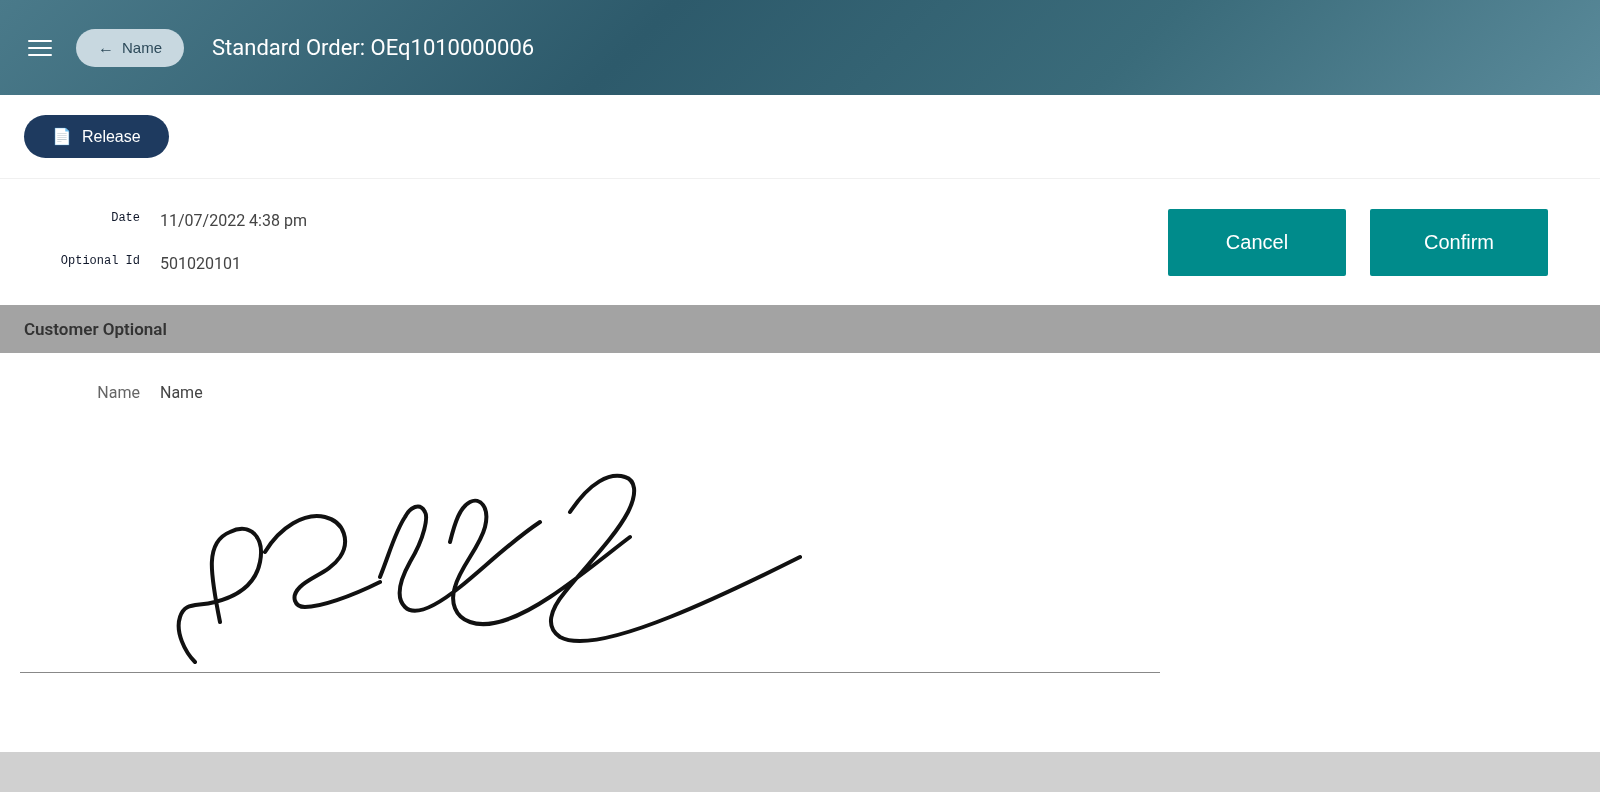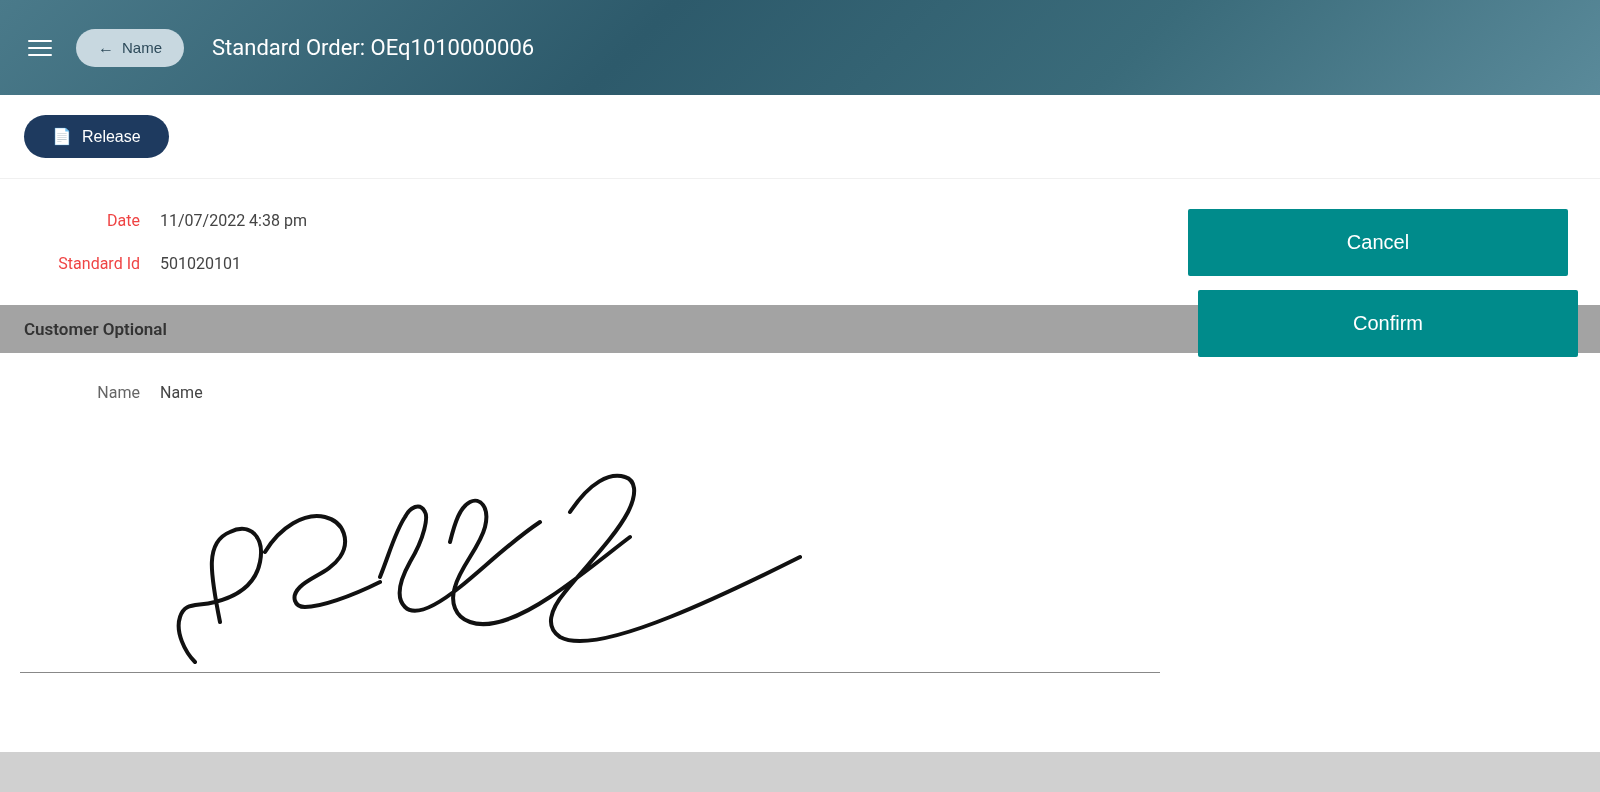--- a/index.html
+++ b/index.html
@@ -98,26 +98,27 @@
     }
 
     .form-row {
       display: flex;
       align-items: flex-start;
       padding: 12px 0;
       margin-left: 0;
     }
 
     .form-label {
-      color: #ef4444;
-      font-size: 16px;
+      color: #0f172a;
+      font-size: 12px;
       width: 160px;
       text-align: right;
       padding-right: 20px;
       flex-shrink: 0;
+      font-family: Liberation Mono, monospace;
     }
 
     .form-value {
       color: #444;
       font-size: 16px;
     }
 
     
     .section-header {
       background: #a3a3a3;
@@ -165,24 +166,23 @@
 
     .signature-line {
       border-bottom: 1px solid #888;
       margin: 0 20px 0 10px;
       width: 1140px;
     }
 
     
     .action-buttons {
       position: absolute;
-      right: 32px;
+      right: 52px;
       top: 30px;
       display: flex;
-      flex-direction: column;
       gap: 14px;
       width: 380px;
     }
 
     .cancel-button {
       background: #008b8b;
       color: white;
       border: none;
       padding: 22px;
       font-size: 20px;
@@ -242,21 +242,21 @@
   </div>
 
   <div class="content-wrapper">
 
     <div class="form-section">
       <div class="form-row">
         <span class="form-label">Date</span>
         <span class="form-value">11/07/2022 4:38 pm</span>
       </div>
       <div class="form-row">
-        <span class="form-label">Standard Id</span>
+        <span class="form-label">Optional Id</span>
         <span class="form-value">501020101</span>
       </div>
     </div>
 
     <div class="section-header">
       <span>Customer Optional</span>
     </div>
 
     <div class="customer-section">
       <div class="name-row">

